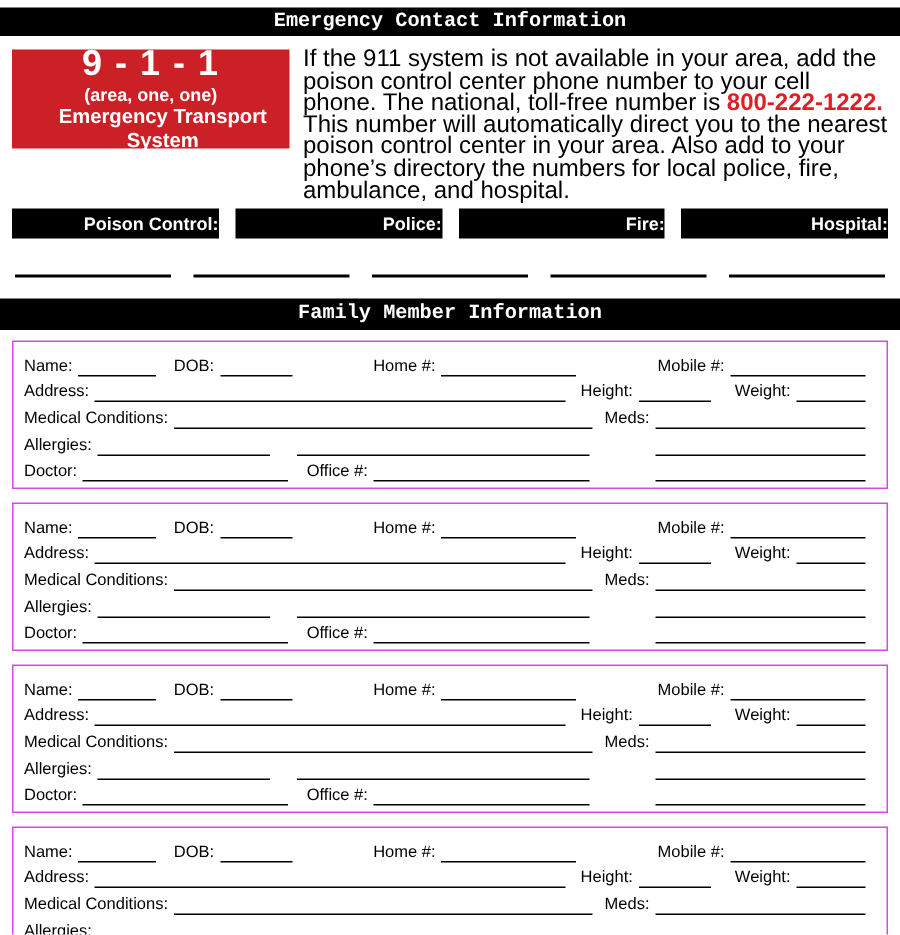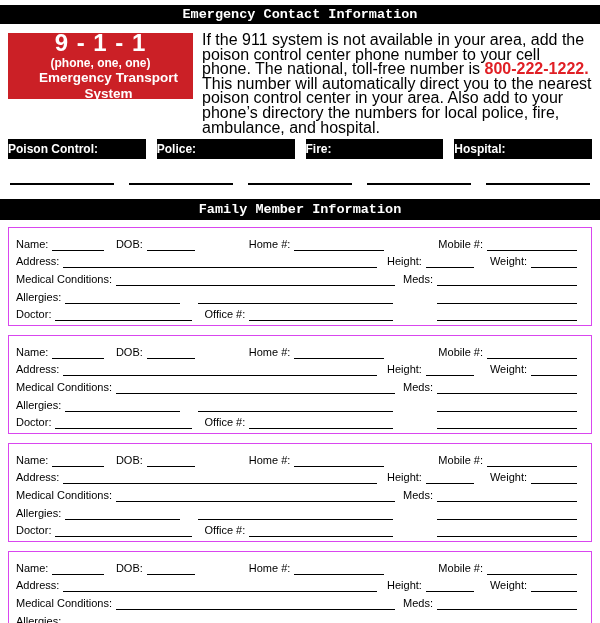--- a/index.html
+++ b/index.html
@@ -24,22 +24,22 @@
   }
   .callout .code  { font-size: 24px; font-weight: bold; line-height: 26px; letter-spacing: 1px; }
   .callout .words { font-size: 12px; font-weight: bold; line-height: 14px; }
   .callout .sys   { font-size: 13.5px; font-weight: bold; line-height: 16px; padding-left: 16px; }
   .intro-text { flex: 1; font-size: 16px; line-height: 14.6px; }
   .phone { color: var(--red-text, #E01F25); font-weight: bold; }
 
   .contacts-row { display: flex; gap: 11px; margin: 4px 8px 0 8px; }
   .contact-box {
     flex: 1; background: #000; color: #fff; font-weight: bold;
-    font-size: 12px; height: 20px; line-height: 20px; text-align: left;
-    white-space: nowrap; overflow: hidden;
+    font-size: 12px; height: 20px; line-height: 20px; text-align: right;
+    white-space: nowrap; overflow: hidden; padding-left: 10px;
   }
   .contact-lines { display: flex; gap: 11px; margin: 24px 8px 0 8px; }
   .contact-lines .cline { flex: 1; height: 0; border-bottom: 2px solid #000; margin: 0 2px; }
 
   .member-box {
     box-sizing: border-box;
     margin: 9px 8px 0 8px; height: 99px;
     border: 1px solid #d946ef;
     padding: 5px 14px 0 7px;
   }
@@ -63,21 +63,21 @@
   .w115 { width: 115px; } .w137 { width: 137px; } .w140 { width: 140px; }
 </style>
 </head>
 <body style="--red-box: #CB2026; --red-text: #E01F25;">
 
 <div class="bar">Emergency Contact Information</div>
 
 <div class="intro-row">
   <div class="callout">
     <div class="code">9 - 1 - 1</div>
-    <div class="words">(phone, one, one)</div>
+    <div class="words">(area, one, one)</div>
     <div class="sys">Emergency Transport System</div>
   </div>
   <div class="intro-text"><span>If the 911 system is not available in your area, add the poison control center phone number to your cell phone. The national, toll-free number is </span><span class="phone">800-222-1222.</span><span> This number will automatically direct you to the nearest poison control center in your area. Also add to your phone’s directory the numbers for local police, fire, ambulance, and hospital.</span></div>
 </div>
 
 <div class="contacts-row" id="contacts-row">
     <div class="contact-box">Poison Control:</div>
     <div class="contact-box">Police:</div>
     <div class="contact-box">Fire:</div>
     <div class="contact-box">Hospital:</div>

